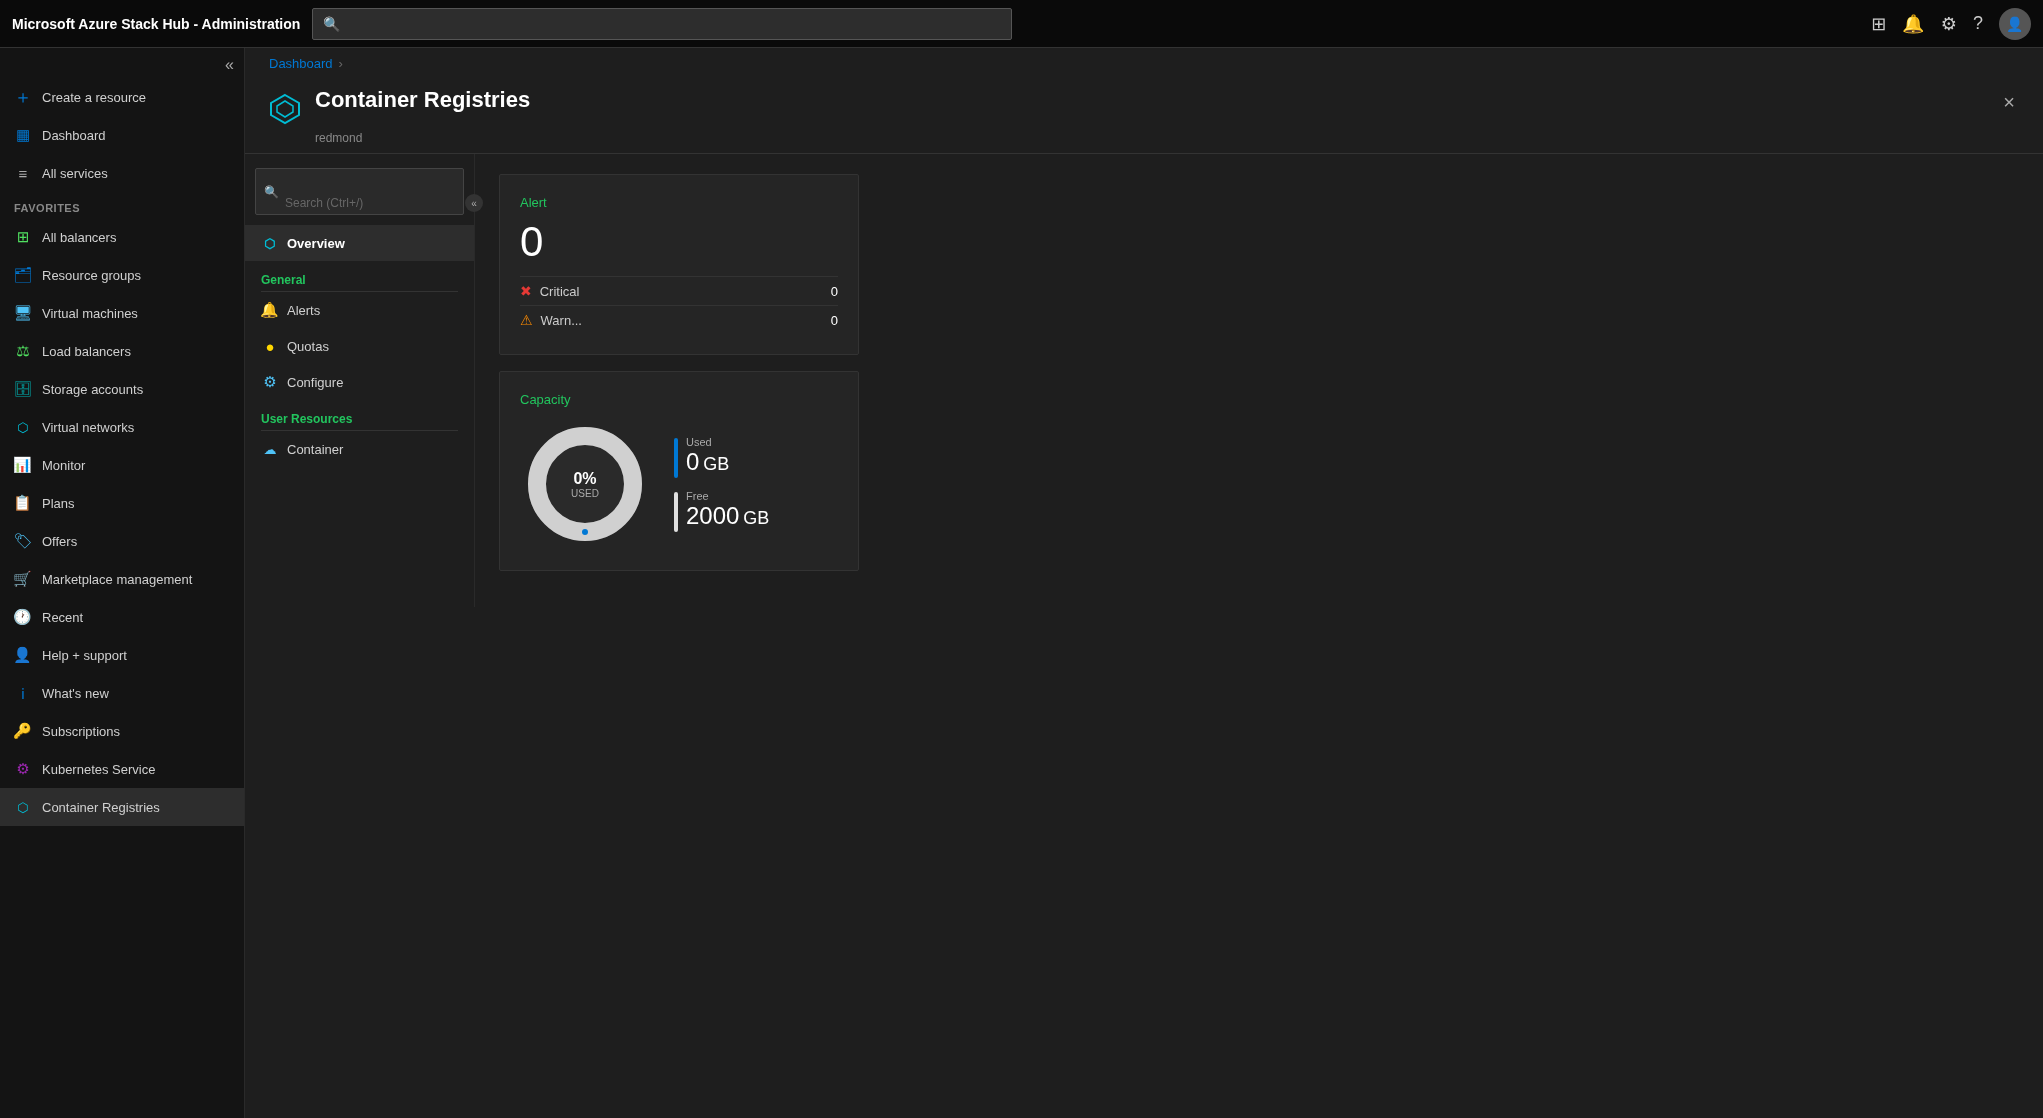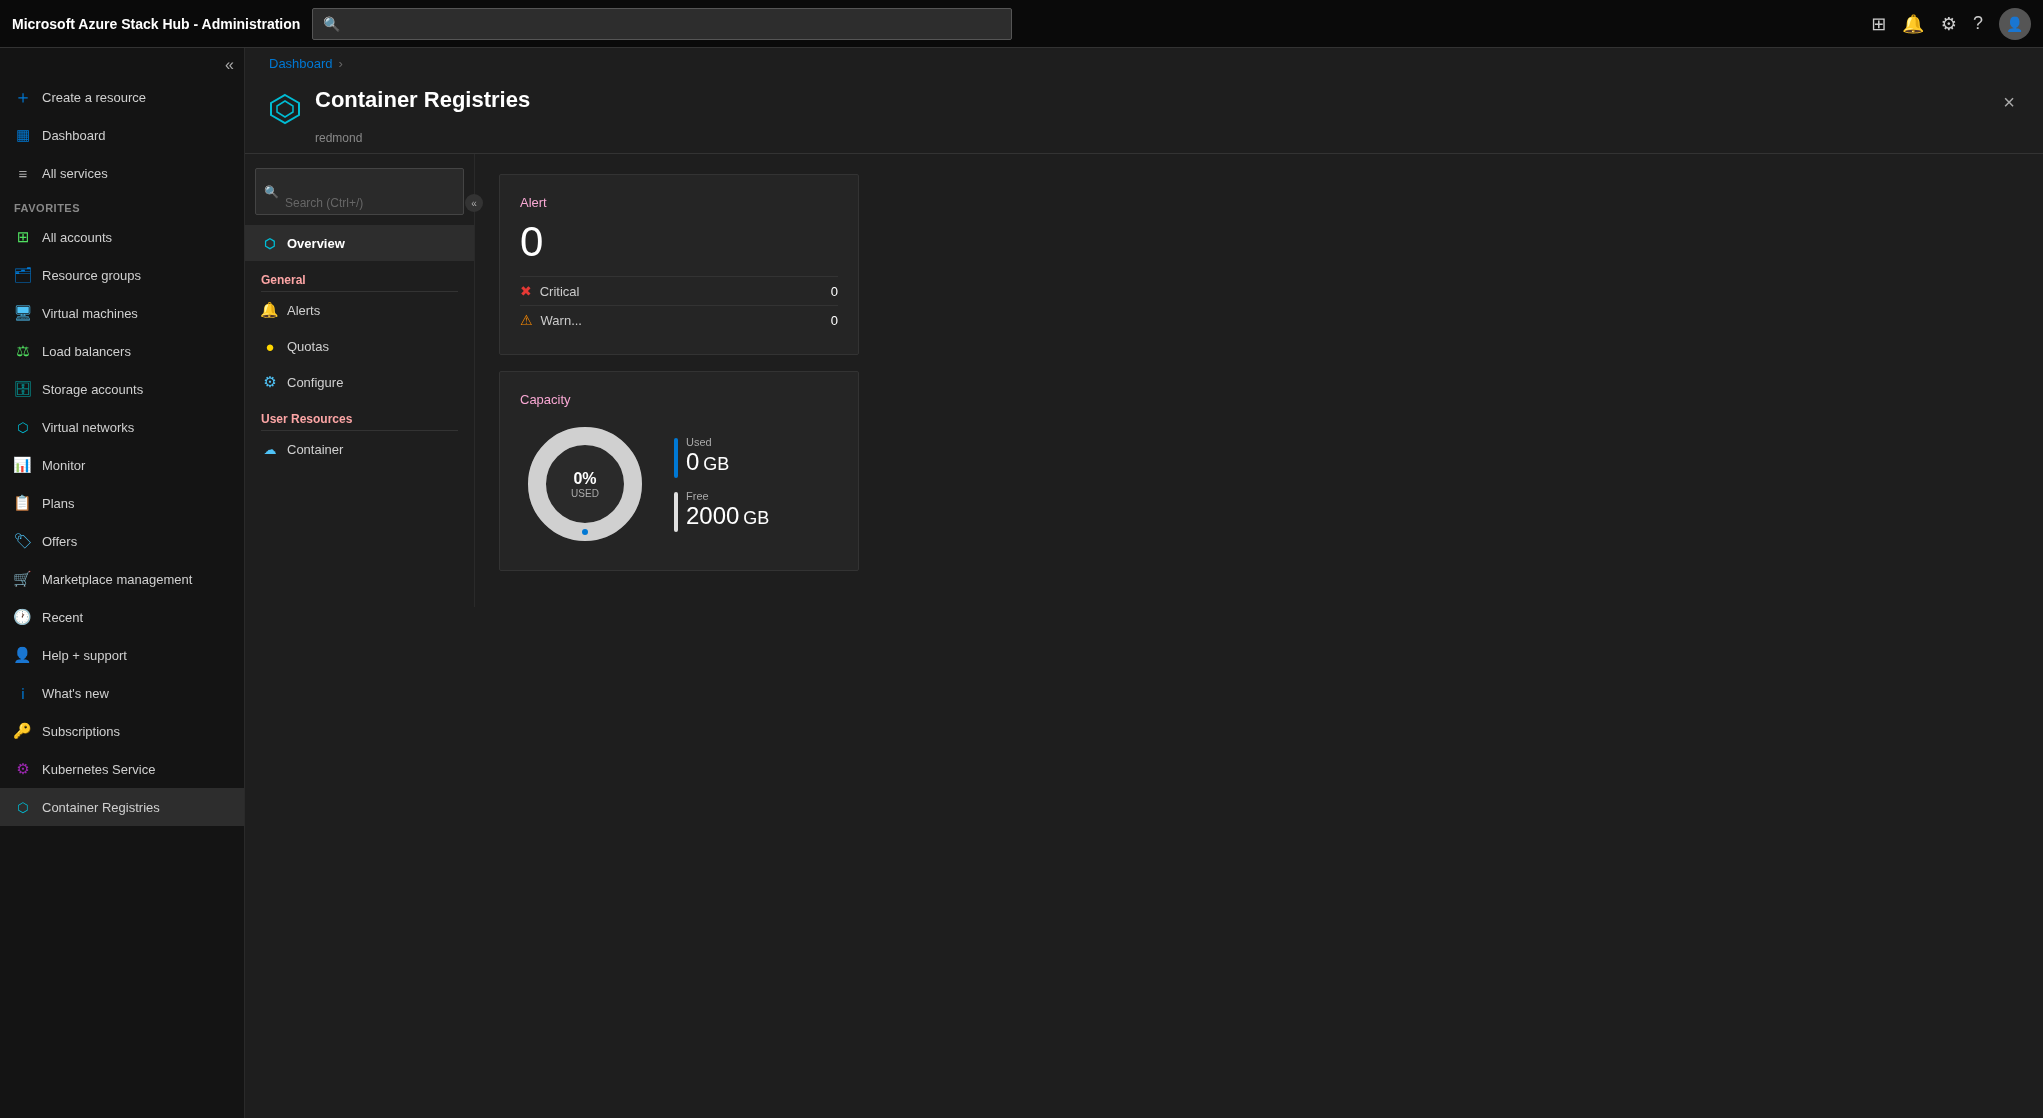--- a/index.html
+++ b/index.html
@@ -241,41 +241,41 @@
       font-size: 13px;
       color: #d0d0d0;
       cursor: pointer;
     }
     .panel-nav-item.active { background: #2d2d2d; color: #fff; font-weight: 600; }
 
     .panel-nav-section {
       padding: 12px 16px 4px;
       font-size: 12px;
       font-weight: 700;
-      color: #fca5a5;
+      color: #22c55e;
     }
 
     
     .panel-content {
       flex: 1;
       padding: 20px 24px;
       overflow-y: auto;
     }
 
     .card {
       background: #252525;
       border: 1px solid #333;
       border-radius: 2px;
       padding: 20px;
       margin-bottom: 16px;
       width: 360px;
     }
     .card-title {
       font-size: 13px;
-      color: #f9a8d4;
+      color: #22c55e;
       margin-bottom: 8px;
     }
     .card-big-number {
       font-size: 42px;
       font-weight: 300;
       color: #fff;
       margin-bottom: 10px;
     }
     .card-row {
       display: flex;
@@ -371,21 +371,21 @@
 
     <div class="sidebar-item">
       <span class="sidebar-icon icon-grey">≡</span>
       <span>All services</span>
     </div>
 
     <div class="sidebar-section-label">FAVORITES</div>
 
     <div class="sidebar-item">
       <span class="sidebar-icon icon-green">⊞</span>
-      <span>All accounts</span>
+      <span>All balancers</span>
     </div>
 
     <div class="sidebar-item">
       <span class="sidebar-icon icon-blue">🗂</span>
       <span>Resource groups</span>
     </div>
 
     <div class="sidebar-item">
       <span class="sidebar-icon icon-lightblue">🖥</span>
       <span>Virtual machines</span>

